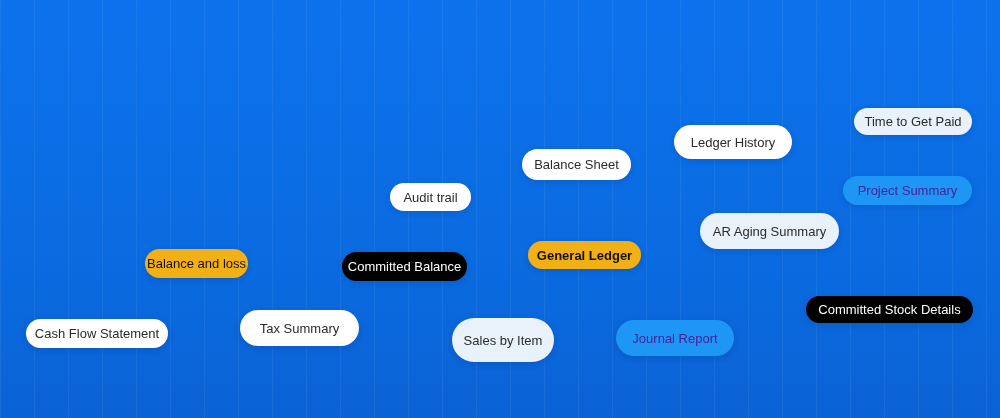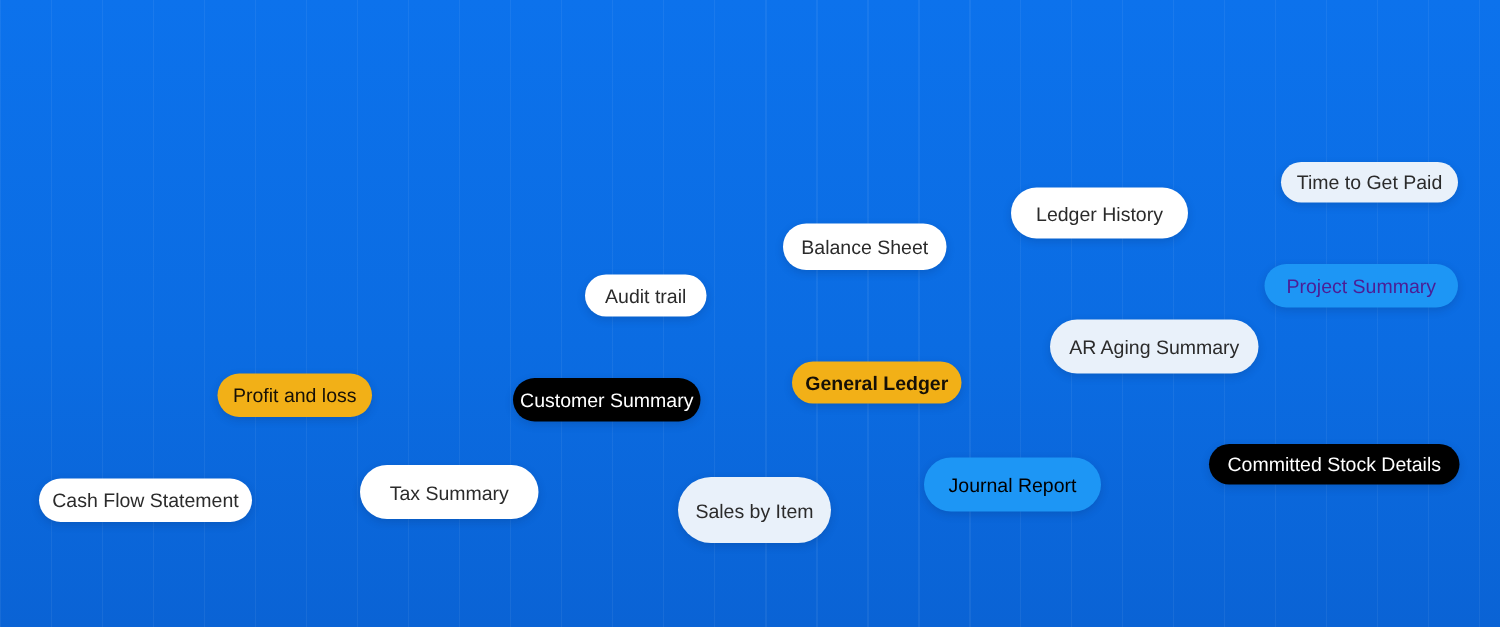--- a/index.html
+++ b/index.html
@@ -49,21 +49,21 @@
 <div id="banner">
   <div class="stripes"></div>
   <div id="pills">
       <div class="pill" style="left: 854px; top: 89px; width: 118px; height: 27px; background: rgb(233, 241, 250); color: rgb(43, 43, 43); margin-top: 19px;">Time to Get Paid</div>
       <div class="pill" style="left: 674px; top: 125px; width: 118px; height: 34px; background: rgb(255, 255, 255); color: rgb(43, 43, 43);">Ledger History</div>
       <div class="pill" style="left: 522px; top: 149px; width: 109px; height: 31px; background: rgb(255, 255, 255); color: rgb(43, 43, 43);">Balance Sheet</div>
       <div class="pill" style="left: 843px; top: 176px; width: 129px; height: 29px; background: rgb(29, 150, 245); color: #4c1d95;">Project Summary</div>
       <div class="pill" style="left: 390px; top: 183px; width: 81px; height: 28px; background: rgb(255, 255, 255); color: rgb(43, 43, 43);">Audit trail</div>
       <div class="pill" style="left: 700px; top: 213px; width: 139px; height: 36px; background: rgb(233, 241, 250); color: rgb(43, 43, 43);">AR Aging Summary</div>
       <div class="pill" style="left: 528px; top: 241px; width: 113px; height: 28px; background: rgb(242, 176, 23); color: rgb(22, 16, 7); font-weight: bold;">General Ledger</div>
-      <div class="pill" style="left: 145px; top: 249px; width: 103px; height: 29px; background: rgb(242, 176, 23); color: rgb(22, 16, 7);">Profit and loss</div>
-      <div class="pill" style="left: 342px; top: 252px; width: 125px; height: 29px; background: rgb(0, 0, 0); color: rgb(255, 255, 255);">Customer Summary</div>
+      <div class="pill" style="left: 145px; top: 249px; width: 103px; height: 29px; background: rgb(242, 176, 23); color: rgb(22, 16, 7);">Balance and loss</div>
+      <div class="pill" style="left: 342px; top: 252px; width: 125px; height: 29px; background: rgb(0, 0, 0); color: rgb(255, 255, 255);">Committed Balance</div>
       <div class="pill" style="left: 806px; top: 296px; width: 167px; height: 27px; background: rgb(0, 0, 0); color: rgb(255, 255, 255);">Committed Stock Details</div>
-      <div class="pill" style="left: 616px; top: 305px; width: 118px; height: 36px; background: rgb(29, 150, 245); color: #000000;">Journal Report</div>
+      <div class="pill" style="left: 616px; top: 320px; width: 118px; height: 36px; background: rgb(29, 150, 245); color: #4c1d95;">Journal Report</div>
       <div class="pill" style="left: 240px; top: 310px; width: 119px; height: 36px; background: rgb(255, 255, 255); color: rgb(43, 43, 43);">Tax Summary</div>
       <div class="pill" style="left: 452px; top: 318px; width: 102px; height: 44px; background: rgb(233, 241, 250); color: rgb(43, 43, 43);">Sales by Item</div>
       <div class="pill" style="left: 26px; top: 319px; width: 142px; height: 29px; background: rgb(255, 255, 255); color: rgb(43, 43, 43);">Cash Flow Statement</div>
     </div>
 </div>
 
 </body></html>

